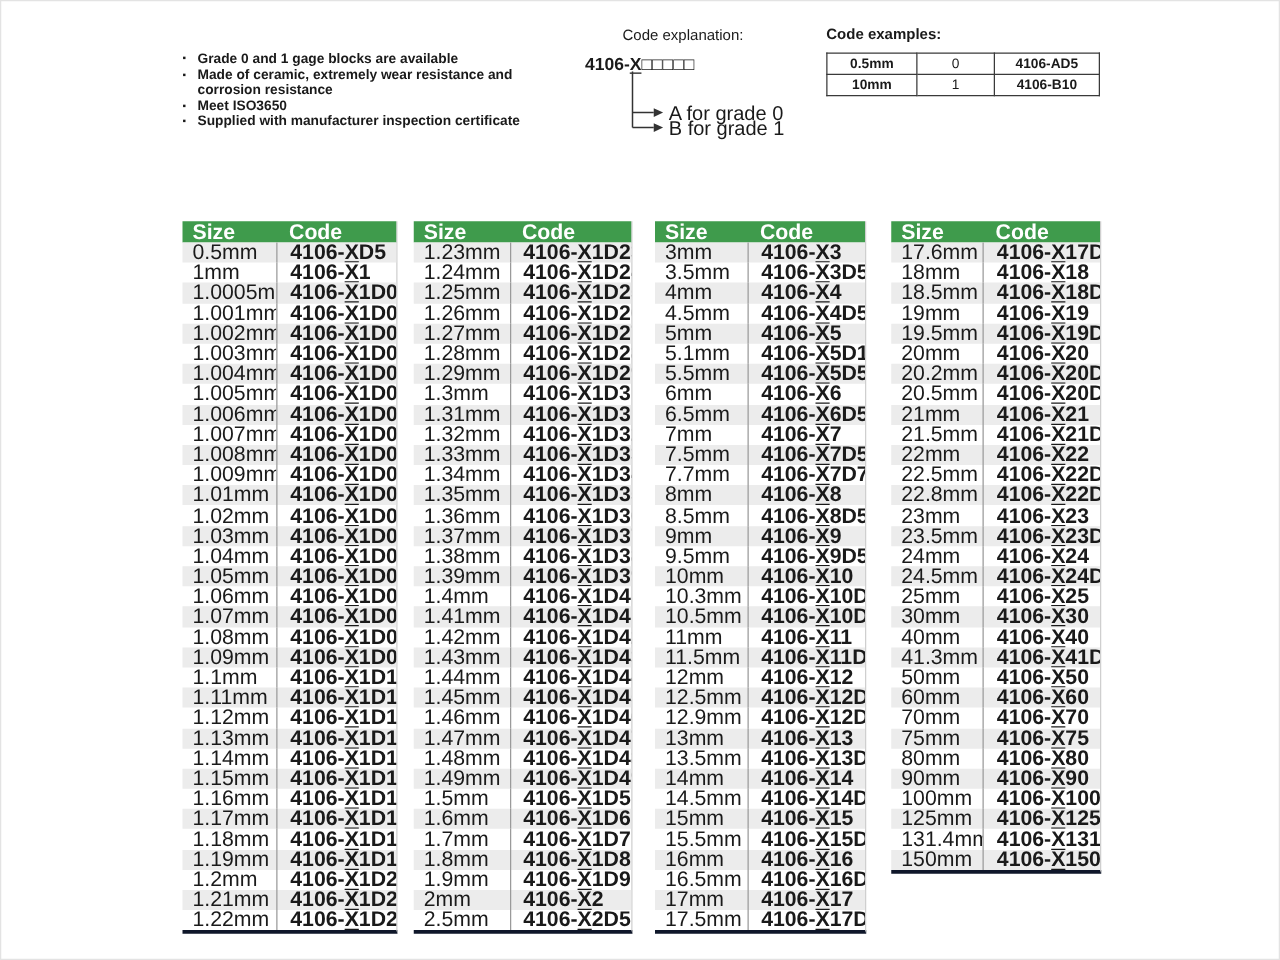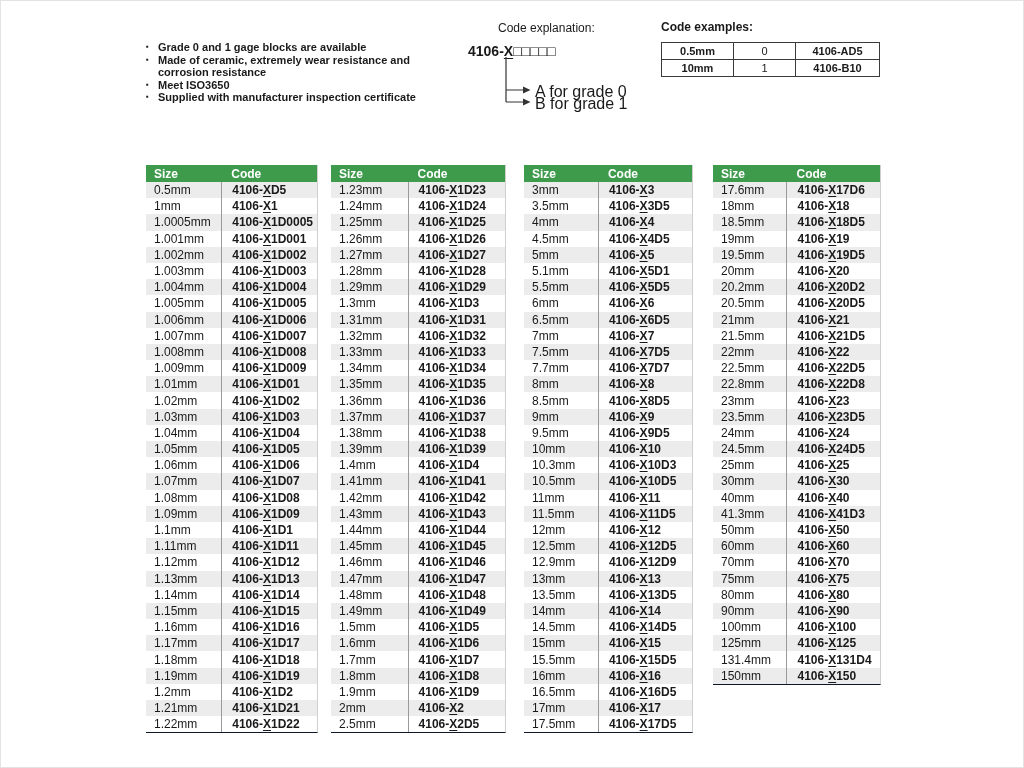--- a/index.html
+++ b/index.html
@@ -38,22 +38,22 @@
     text-align: center; vertical-align: middle; padding: 0 4px;
   }
   .cx-table th { font-weight: bold; }
   .cx-table .c1 { width: 72px; }
   .cx-table .c2 { width: 62px; }
   .cx-table .c3 { width: 84px; }
   .cx-table td.b { font-weight: bold; }
 
   
   .gage-table {
-    position: absolute; top: 164px; font-size: 12px;
-    border-bottom: 1px solid #0f172a; border-right: 1px solid #cfcfcf;
+    position: absolute; top: 176px; font-size: 17px;
+    border-bottom: 3px solid #0f172a; border-right: 1px solid #cfcfcf;
   }
   #gt1 { left: 145px; width: 172px; }
   #gt2 { left: 330px; width: 175px; }
   #gt3 { left: 523px; width: 169px; }
   #gt4 { left: 712px; width: 168px; }
   .gt-row { display: grid; grid-template-columns: 44% 56%; height: 16.2px; align-items: stretch; }
   .gt-row.alt { background: var(--rowalt, #ececec); }
   .gt-head { background: var(--green, #3f9b4c); color: #ffffff; font-weight: bold; height: 17px; }
   .gt-size, .gt-code { display: flex; align-items: center; white-space: nowrap; overflow: hidden; }
   .gt-size { padding-left: 8px; }

